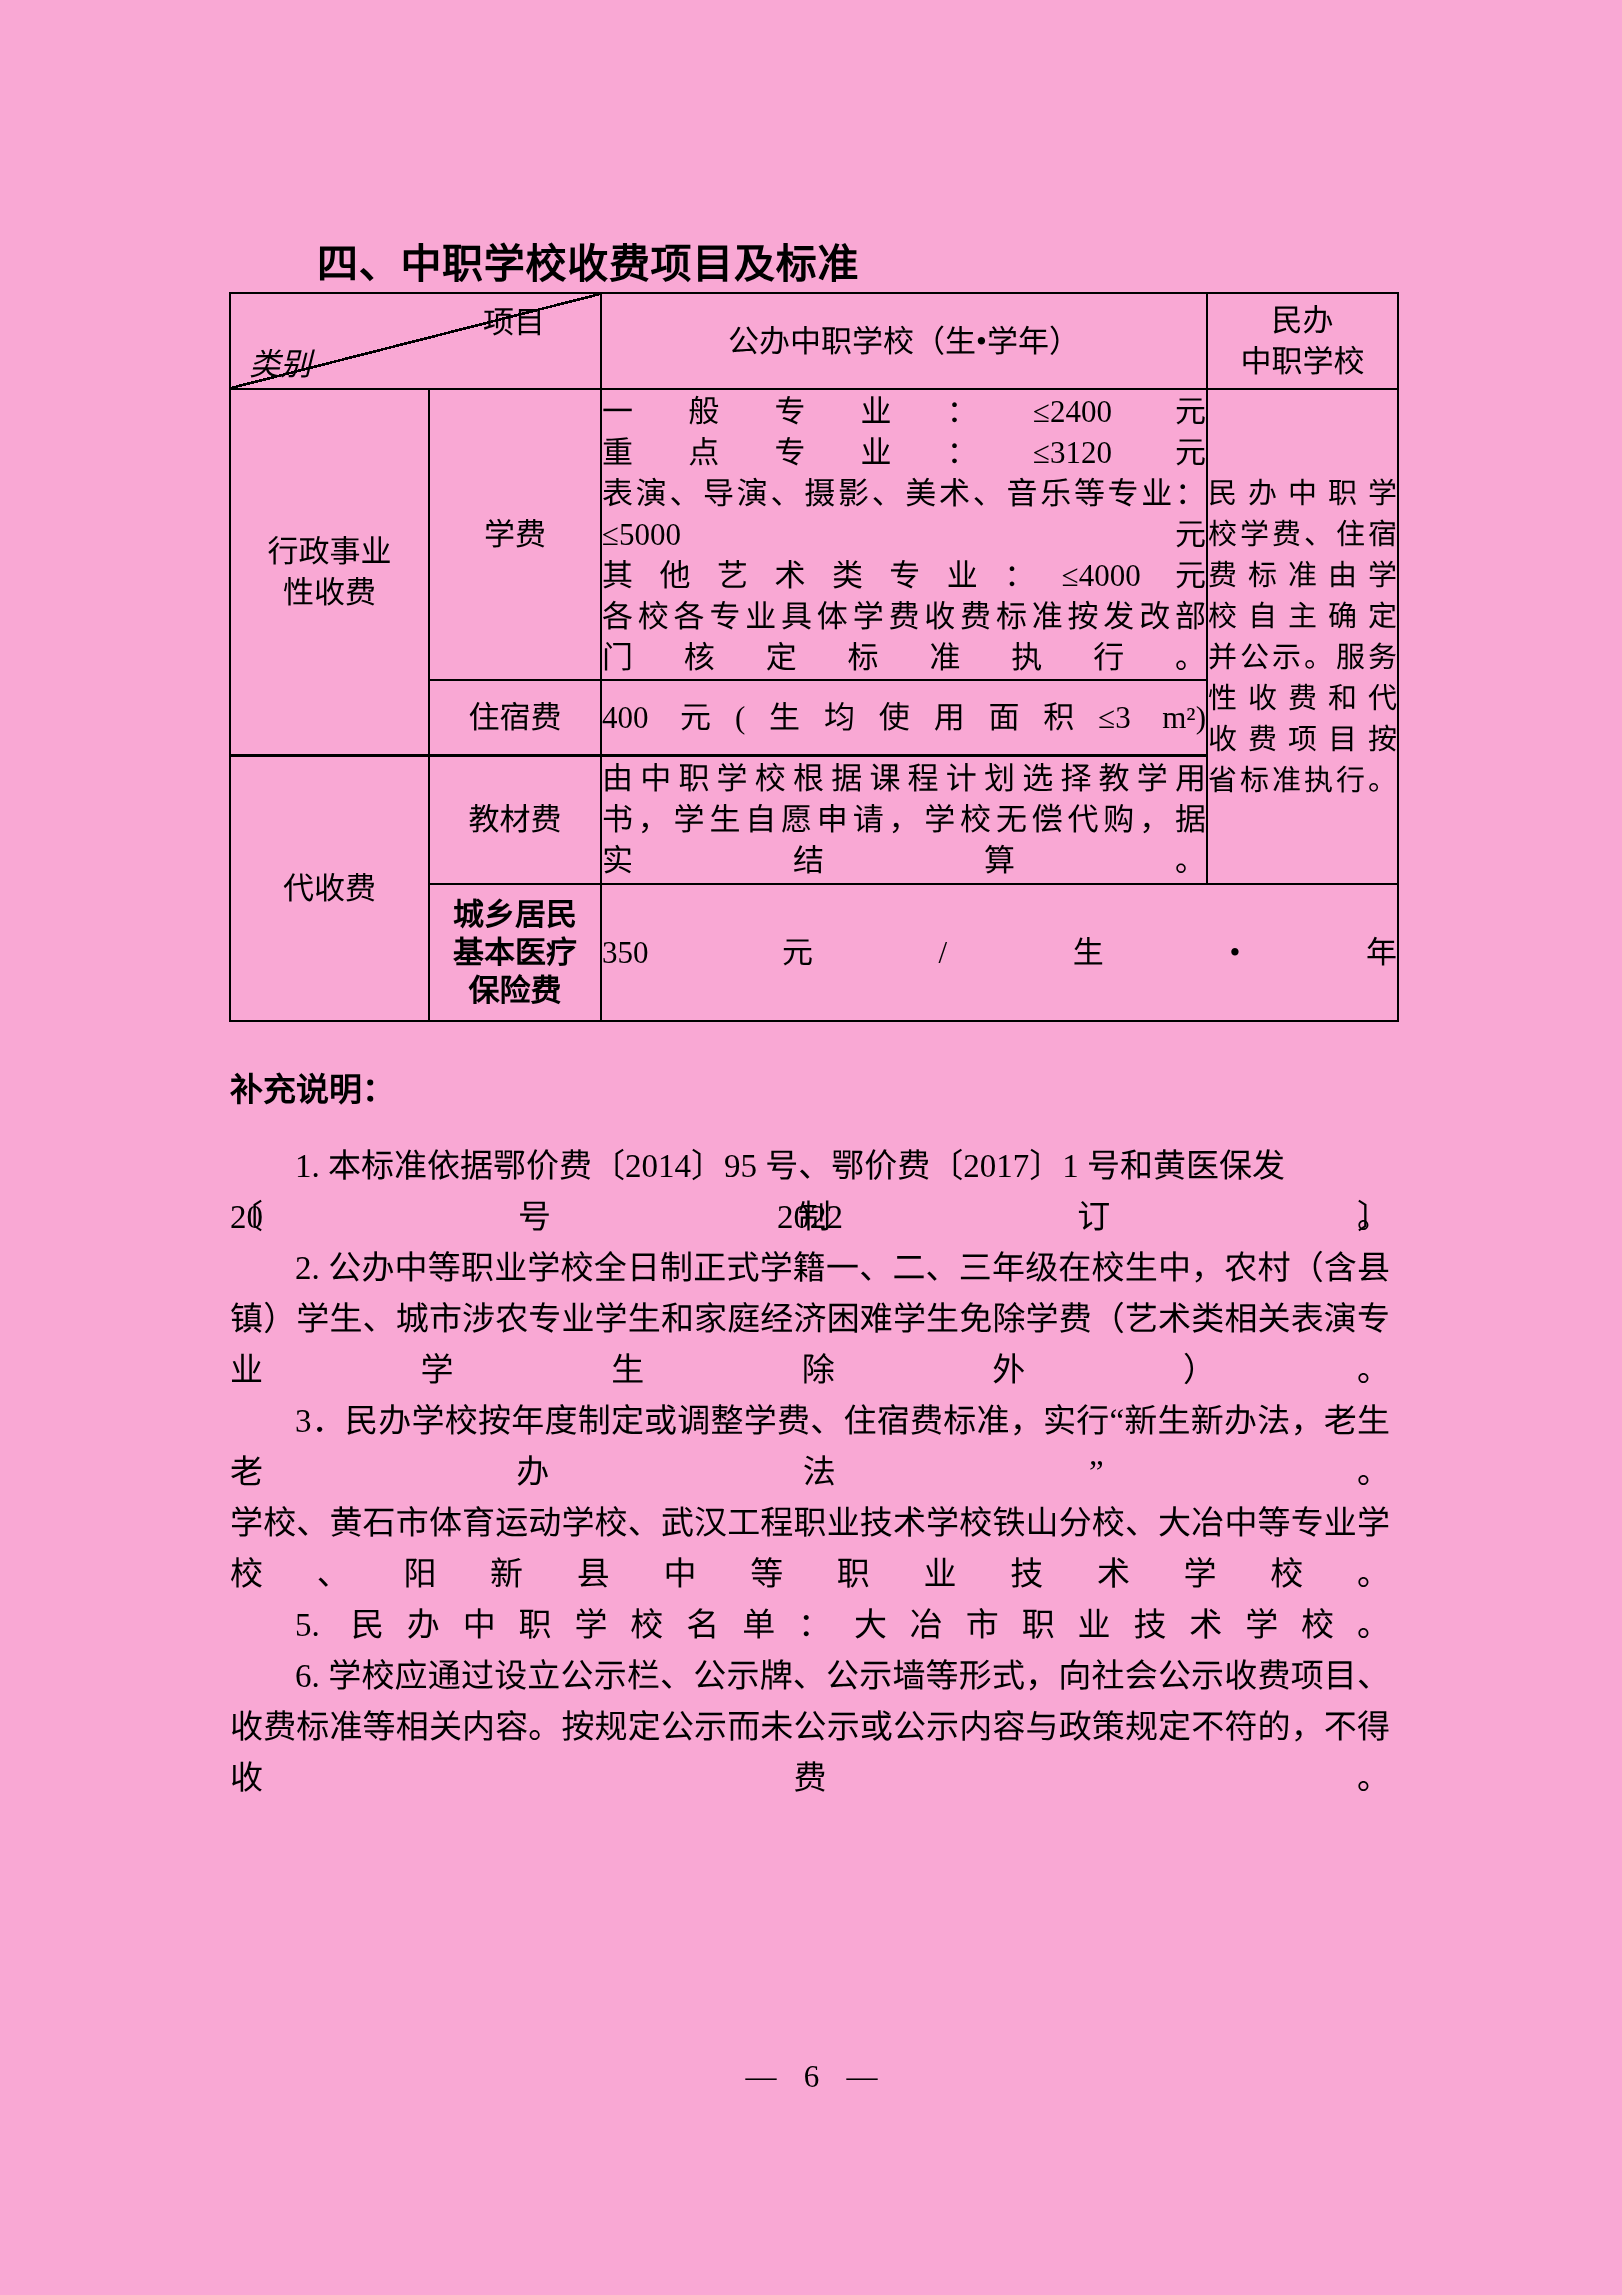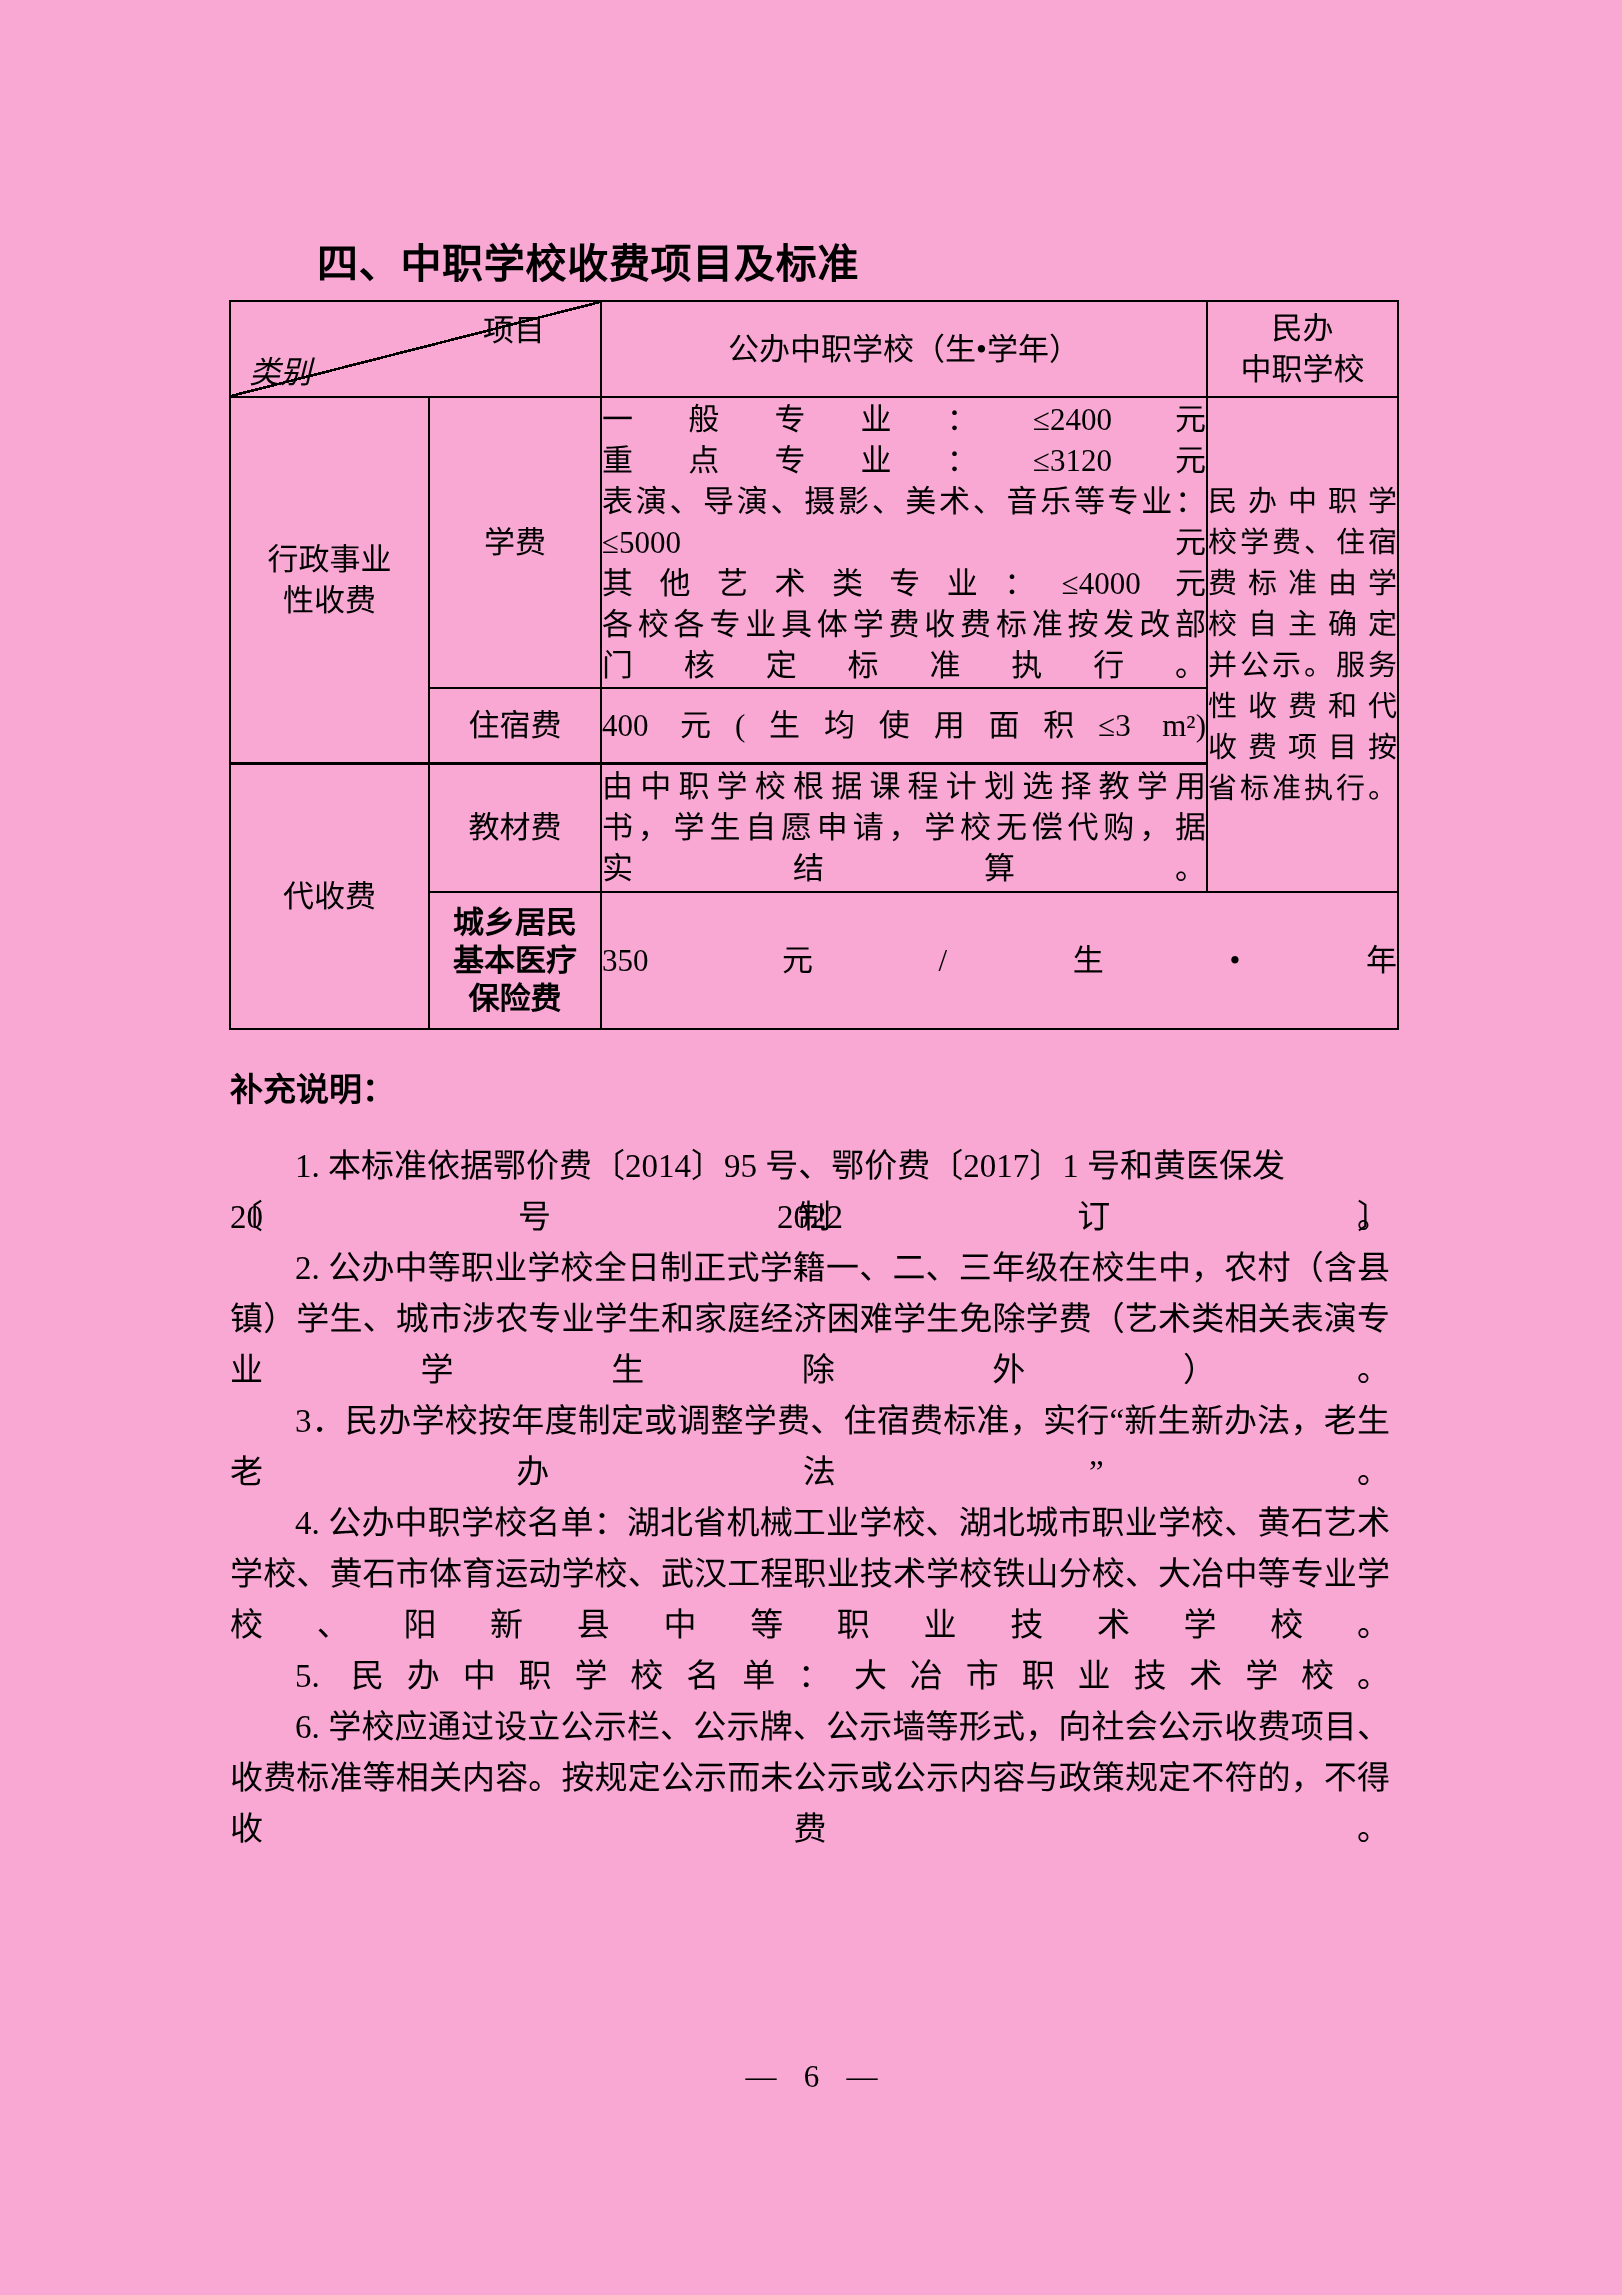--- a/index.html
+++ b/index.html
@@ -12,21 +12,21 @@
     overflow:hidden;
   }
   .doc-title{
     position:absolute;left:317px;top:243px;
     font-family:"Liberation Sans","DejaVu Sans",sans-serif;
     font-weight:bold;font-size:41px;line-height:43px;letter-spacing:0.7px;
     white-space:nowrap;
   }
   
   table.fee{
-    position:absolute;left:229px;top:300px;
+    position:absolute;left:229px;top:292px;
     border-collapse:collapse;table-layout:fixed;
     width:1168px;height:728px;
     font-size:31px;line-height:41px;
   }
   table.fee td{
     border:2px solid #000;
     padding:0;vertical-align:middle;
     overflow:hidden;
   }
   table.fee{border:2.6px solid #000;}
@@ -156,21 +156,20 @@
     <div class="note-line tline first just">1. 本标准依据鄂价费〔2014〕95 号、鄂价费〔2017〕1 号和黄医保发〔2022〕</div>
     <div class="note-line tline just">20 号制订。</div>
 
     <div class="note-line tline first just">2. 公办中等职业学校全日制正式学籍一、二、三年级在校生中，农村（含县</div>
     <div class="note-line tline just">镇）学生、城市涉农专业学生和家庭经济困难学生免除学费（艺术类相关表演专</div>
     <div class="note-line tline just">业学生除外）。</div>
 
     <div class="note-line tline first just">3．民办学校按年度制定或调整学费、住宿费标准，实行“新生新办法，老生</div>
     <div class="note-line tline just">老办法”。</div>
 
-    <div class="note-line tline first just">4. 公办中职学校名单：湖北省机械工业学校、湖北城市职业学校、黄石艺术</div>
     <div class="note-line tline just">学校、黄石市体育运动学校、武汉工程职业技术学校铁山分校、大冶中等专业学</div>
     <div class="note-line tline just">校、阳新县中等职业技术学校。</div>
 
     <div class="note-line tline first just">5. 民办中职学校名单：大冶市职业技术学校。</div>
 
     <div class="note-line tline first just">6. 学校应通过设立公示栏、公示牌、公示墙等形式，向社会公示收费项目、</div>
     <div class="note-line tline just">收费标准等相关内容。按规定公示而未公示或公示内容与政策规定不符的，不得</div>
     <div class="note-line tline just">收费。</div>
   </div>
 

